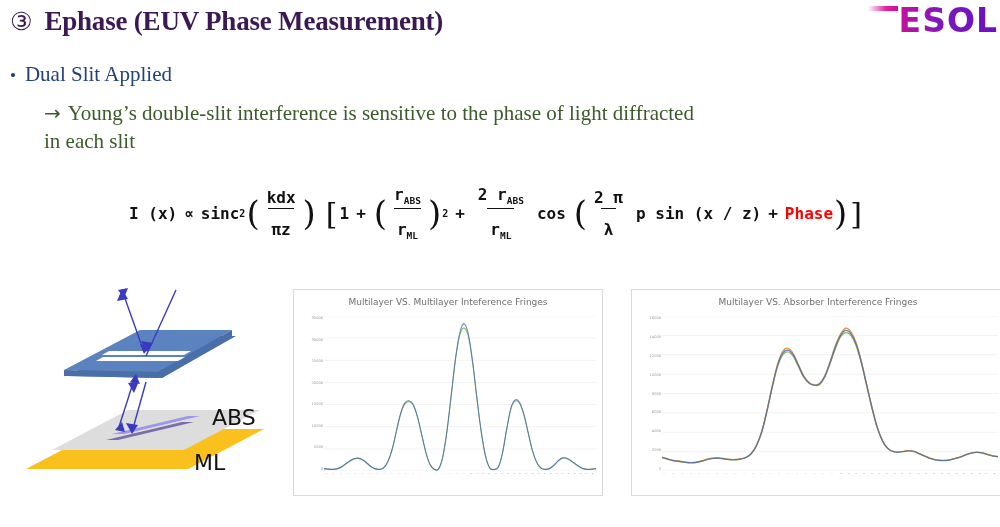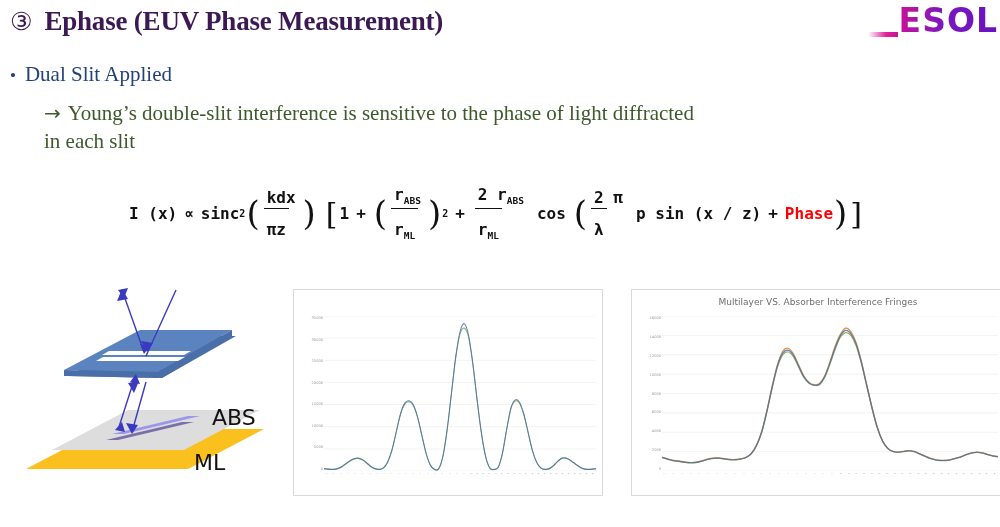--- a/index.html
+++ b/index.html
@@ -17,21 +17,21 @@
     font-family:"DejaVu Sans", sans-serif;
     font-size:25px;color:#3B1A54;line-height:1;
   }
   .title-text{
     font-family:"Liberation Serif", serif;
     font-weight:bold;font-size:27px;color:#3B1A54;
     letter-spacing:-0.2px;white-space:nowrap;
   }
   .logo{
     position:absolute;right:2px;top:4px;
-    display:flex;align-items:flex-end;
+    display:flex;align-items:flex-start;
   }
   .logo-dash{
     width:30px;height:5px;margin-right:1px;margin-top:2px;
     background:linear-gradient(90deg,rgba(255,255,255,0) 0%, #E0229B 60%, #C7129A 100%);
   }
   .logo-text{
     font-family:"DejaVu Sans", sans-serif;
     font-weight:bold;font-size:33px;letter-spacing:1px;
     background:linear-gradient(90deg,#C7129A 0%, #7B17BE 45%, #6A12C0 100%);
     -webkit-background-clip:text;background-clip:text;color:transparent;
@@ -54,21 +54,21 @@
   .formula{
     position:absolute;left:84px;top:186px;
     font-family:"DejaVu Sans Mono", monospace;
     font-weight:bold;font-size:16px;color:#111;
     display:flex;align-items:center;white-space:nowrap;margin-left:45px;
   }
   .formula .sp{display:inline-block;width:7px;}
   .sup{font-size:10px;vertical-align:super;}
   .sub{font-size:9.5px;vertical-align:sub;}
   .frac{
-    display:inline-flex;flex-direction:column;align-items:flex-start;
+    display:inline-flex;flex-direction:column;align-items:center;
     vertical-align:middle;margin:0 3px;line-height:1.12;
   }
   .frac .num{padding:0 3px 1px;}
   .frac .den{padding:12px 3px 0;border-top:1.6px solid #111;}
   .paren{
     font-size:34px;font-weight:normal;line-height:0.82;
     font-family:"DejaVu Serif", serif;margin:0 1px;
   }
   .brk{font-size:30px;font-weight:normal;line-height:0.82;font-family:"DejaVu Serif", serif;margin:0 2px;}
   .phase{color:#FF0000;}
@@ -224,20 +224,21 @@
       <polygon points="106,7 101,19 112,17" fill="#3A3AC0"></polygon>
       <polygon points="117,99 112,111 123,109" fill="#3A3AC0" transform="rotate(180 117.5,105)"></polygon>
       <polygon points="116,152 110,141 122,143" fill="#3A3AC0"></polygon>
 
       <text class="lbl" x="196" y="143" id="abs-label">ABS</text>
       <text class="lbl" x="178" y="188" id="ml-label">ML</text>
     </svg>
   </div>
 
   <div class="chart-panel" id="chart1">
+    <div class="chart-title">Multilayer VS. Multilayer Inteference Fringes</div>
     <div class="ylabels" id="y1">
         <span>35000</span>
         <span>30000</span>
         <span>25000</span>
         <span>20000</span>
         <span>15000</span>
         <span>10000</span>
         <span>5000</span>
         <span>0</span>
       </div>

